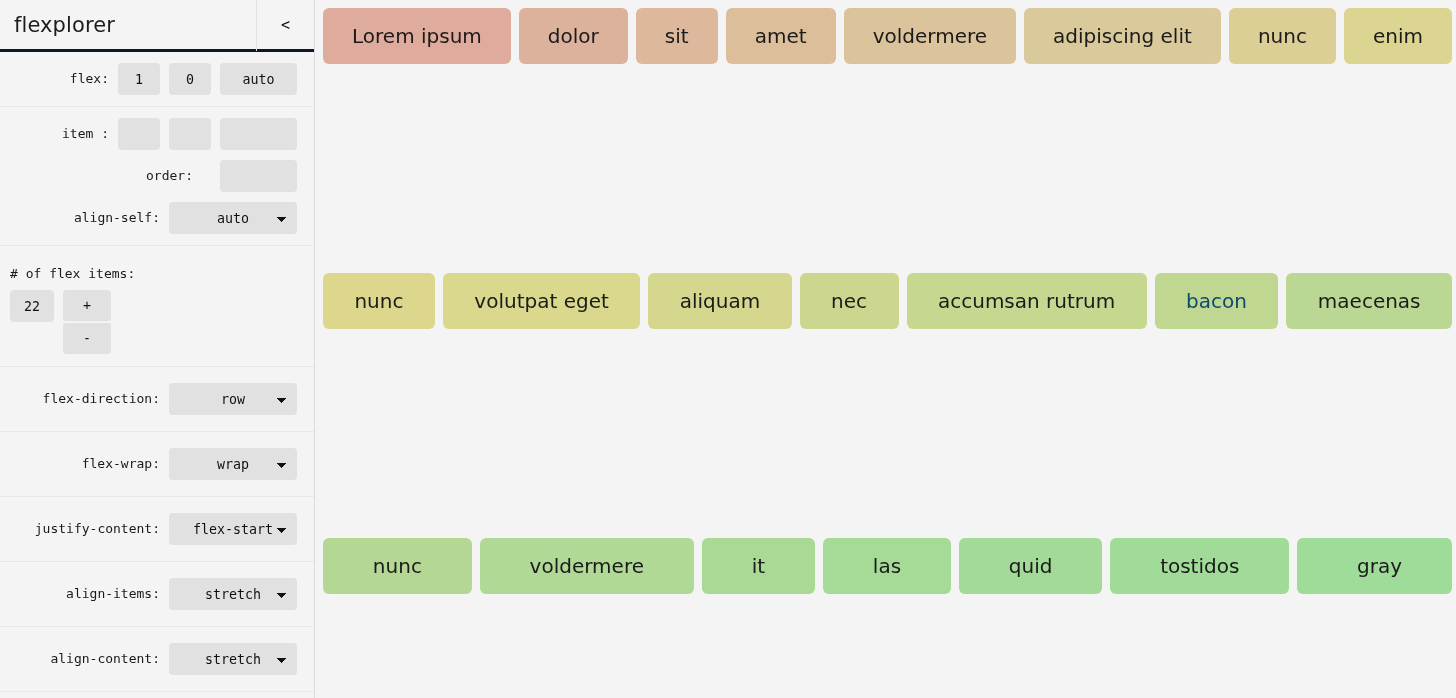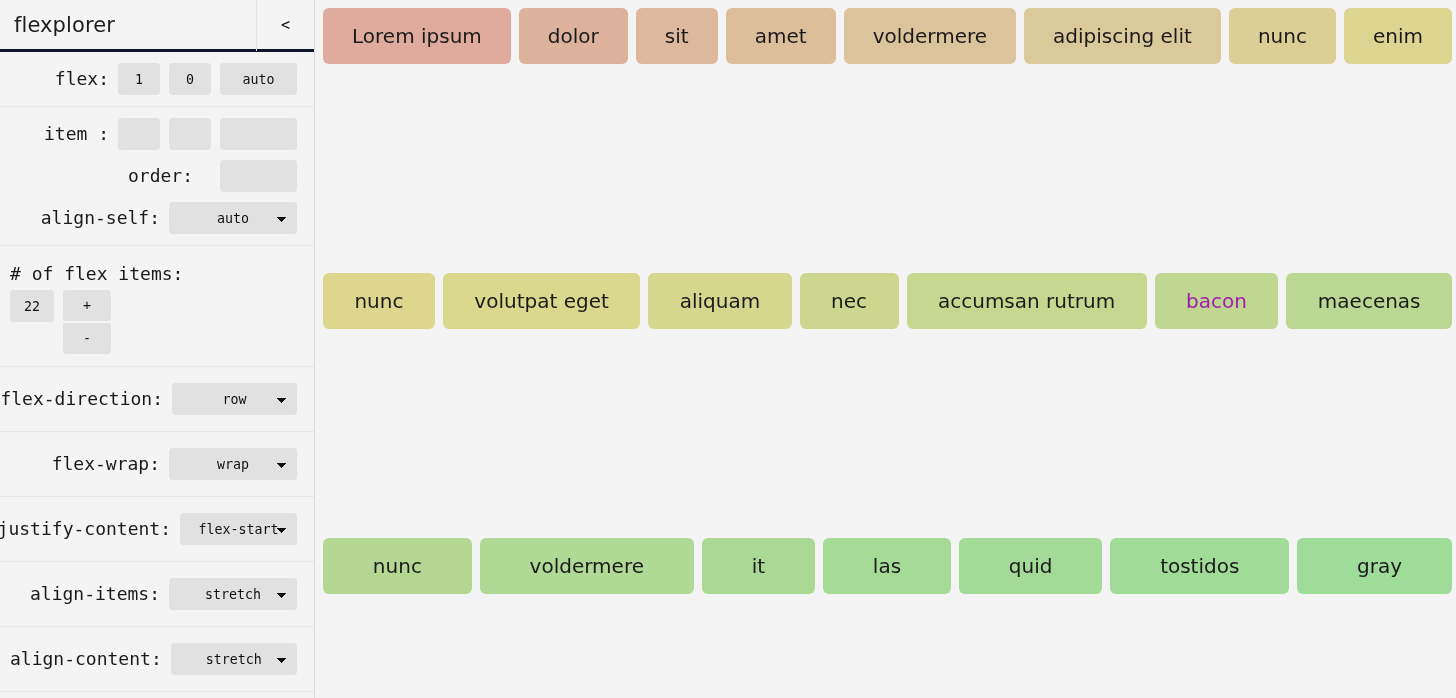--- a/index.html
+++ b/index.html
@@ -54,21 +54,21 @@
     display: flex;
     align-items: flex-start;
     justify-content: flex-end;
     border-bottom: 1px solid #e8e8e8;
     padding: 11px 17px 11px 10px;
     min-height: 42px;
   }
   .sb-row.tall { padding-top: 12px; padding-bottom: 12px; flex-direction: column; }
   .sb-label {
     font-family: "DejaVu Sans Mono", monospace;
-    font-size: 18px;
+    font-size: 13px;
     color: #1a1a1a;
     line-height: 32px;
     white-space: nowrap;
     padding-right: 9px;
     text-align: right;
   }
   .fields { display: flex; gap: 9px; align-items: flex-start; }
   .fld {
     background: #e1e1e1;
     border: none;
@@ -271,21 +271,21 @@
       </div>
       <div class="flex-item" style="background: rgb(212, 215, 141); color: rgb(27, 27, 27);">
         <span>aliquam</span>
       </div>
       <div class="flex-item" style="background: rgb(204, 214, 142); color: rgb(27, 27, 27);">
         <span>nec</span>
       </div>
       <div class="flex-item" style="background: rgb(198, 215, 144); color: rgb(27, 27, 27);">
         <span>accumsan rutrum</span>
       </div>
-      <div class="flex-item" style="background: rgb(191, 215, 145); color: #a21caf;">
+      <div class="flex-item" style="background: rgb(191, 215, 145); color: #0c4a6e;">
         <span>bacon</span>
       </div>
       <div class="flex-item" style="background: rgb(186, 216, 147); color: rgb(27, 27, 27);">
         <span>maecenas</span>
       </div>
       <div style="flex-basis: 100%; height: 0px; margin: 0px;"></div>
       <div class="flex-item" style="background: rgb(180, 216, 148); color: rgb(27, 27, 27);">
         <span>nunc</span>
       </div>
       <div class="flex-item" style="background: rgb(175, 217, 149); color: rgb(27, 27, 27);">

